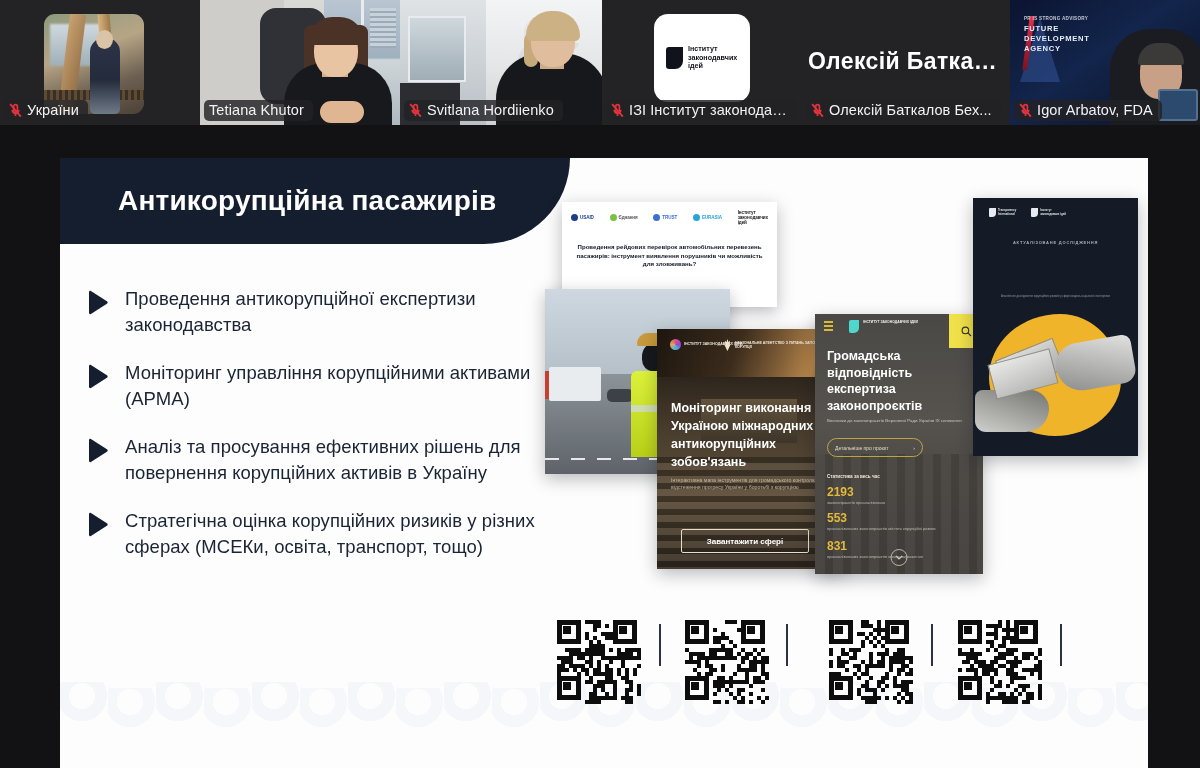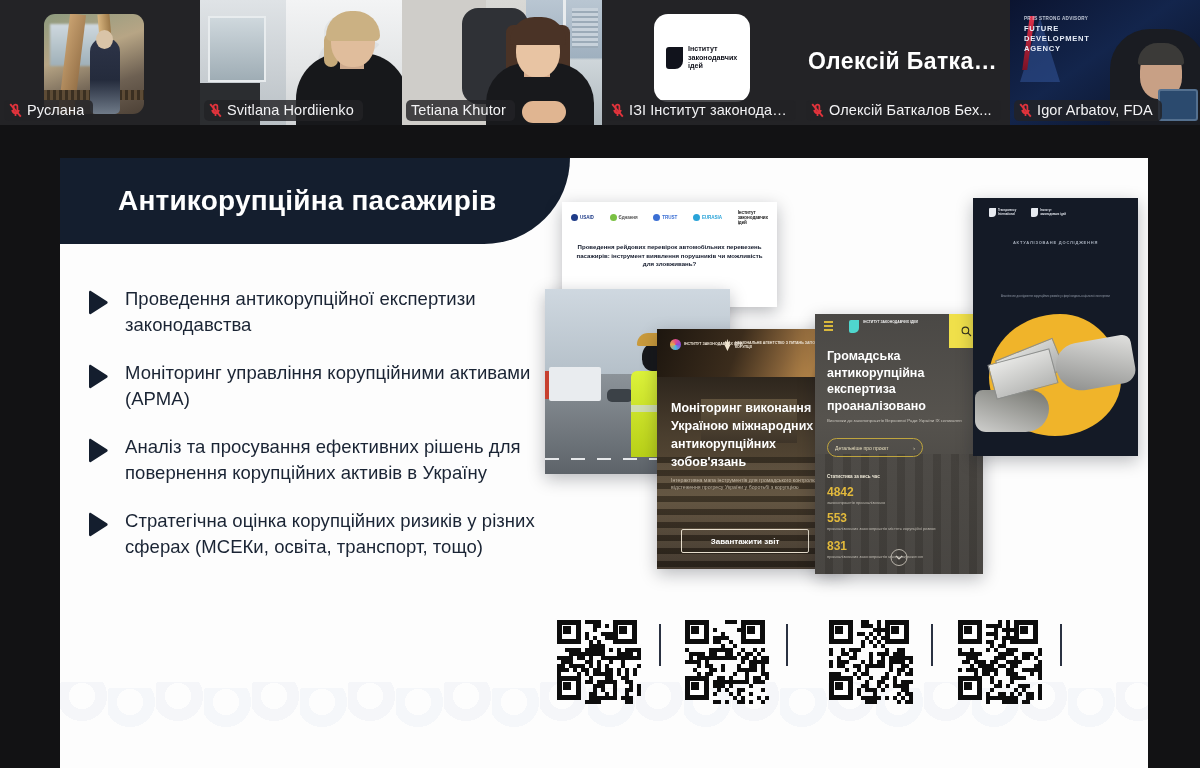--- a/index.html
+++ b/index.html
@@ -303,21 +303,42 @@
         <span class="mic">
           <svg viewBox="0 0 13 15">
               <g fill="none" stroke="#e0333c" stroke-width="1.7">
             <path d="M6.5 1.6a1.9 1.9 0 0 1 1.9 1.9v4a1.9 1.9 0 0 1-3.8 0v-4a1.9 1.9 0 0 1 1.9-1.9z"></path>
             <path d="M3.2 7.1a3.3 3.3 0 0 0 6.6 0"></path>
                 <path d="M6.5 10.4v2.6"></path>
             <path d="M1.2 1.2 11.8 13.6" stroke-width="1.9"></path>
               </g>
             </svg>
         </span>
-        <span class="nm">Руслана</span>
+        <span class="nm">України</span>
+      </div>
+    </div>
+
+    <div class="tile active" style="width:200px">
+      <div class="tile-media">
+        <div class="t3-bg"></div>
+          <div class="t3-wall"></div>
+          <div class="t3-win"></div>
+        <div class="t3-winfr"></div>
+          <div class="t3-bld"></div>
+          <div class="t3-chair"></div>
+        <div class="t3-hairL"></div>
+          <div class="t3-hairR"></div>
+        <div class="t3-body"></div>
+          <div class="t3-neck"></div>
+        <div class="t3-head"></div>
+          <div class="t3-hairT"></div>
+          <div class="t3-hand"></div>
+      </div>
+      <div class="namebar">
+        <span class="nm">Tetiana Khutor</span>
       </div>
     </div>
 
     <div class="tile" style="width:202px">
       <div class="tile-media">
         <div class="t2-bg"></div>
           <div class="t2-wallL"></div>
           <div class="t2-win"></div>
         <div class="t2-dark"></div>
           <div class="t2-logo2"></div>
@@ -335,41 +356,20 @@
           <svg viewBox="0 0 13 15">
               <g fill="none" stroke="#e0333c" stroke-width="1.7">
             <path d="M6.5 1.6a1.9 1.9 0 0 1 1.9 1.9v4a1.9 1.9 0 0 1-3.8 0v-4a1.9 1.9 0 0 1 1.9-1.9z"></path>
             <path d="M3.2 7.1a3.3 3.3 0 0 0 6.6 0"></path>
                 <path d="M6.5 10.4v2.6"></path>
             <path d="M1.2 1.2 11.8 13.6" stroke-width="1.9"></path>
               </g>
             </svg>
         </span>
         <span class="nm">Svitlana Hordiienko</span>
-      </div>
-    </div>
-
-    <div class="tile active" style="width:200px">
-      <div class="tile-media">
-        <div class="t3-bg"></div>
-          <div class="t3-wall"></div>
-          <div class="t3-win"></div>
-        <div class="t3-winfr"></div>
-          <div class="t3-bld"></div>
-          <div class="t3-chair"></div>
-        <div class="t3-hairL"></div>
-          <div class="t3-hairR"></div>
-        <div class="t3-body"></div>
-          <div class="t3-neck"></div>
-        <div class="t3-head"></div>
-          <div class="t3-hairT"></div>
-          <div class="t3-hand"></div>
-      </div>
-      <div class="namebar">
-        <span class="nm">Tetiana Khutor</span>
       </div>
     </div>
 
     <div class="tile" style="width:200px">
       <div class="tile-media">
         <div class="t4-bg"></div>
         <div class="t4-card">
           <div class="t4-mark"></div>
           <div class="t4-txt">Інститут<br>законодавчих<br>ідей</div>
         </div>
@@ -540,49 +540,49 @@
           <span class="c-trz"></span>
           <span class="c-lt">НАЦІОНАЛЬНЕ АГЕНТСТВО З ПИТАНЬ ЗАПОБІГАННЯ КОРУПЦІЇ</span>
         </div>
         <div class="c-burger">
             <i></i>
             <i></i>
             <i></i>
           </div>
         <div class="c-h">Моніторинг виконання Україною міжнародних антикорупційних зобов'язань</div>
         <div class="c-sub">Інтерактивна мапа інструментів для громадського контролю відстеження прогресу України у боротьбі з корупцією</div>
-        <div class="c-btn">Завантажити звіт</div>
+        <div class="c-btn">Завантажити сфері</div>
       </div>
 
       <div class="card" id="card-d">
         <div class="d-img"></div>
           <div class="d-bld"></div>
         <div class="d-bar">
           <div class="d-bg1">
               <i></i>
               <i></i>
               <i></i>
             </div>
           <div class="d-mark"></div>
           <div class="d-mt">ІНСТИТУТ ЗАКОНОДАВЧИХ ІДЕЙ</div>
           <div class="d-search">
             <svg width="11" height="11" viewBox="0 0 11 11">
                 <circle cx="4.4" cy="4.4" r="3.3" fill="none" stroke="#33321f" stroke-width="1.1"></circle>
                 <path d="M6.9 6.9 10 10" stroke="#33321f" stroke-width="1.1"></path>
               </svg>
           </div>
         </div>
-        <div class="d-h">Громадська антикорупційна експертиза проаналізовано</div>
+        <div class="d-h">Громадська відповідність експертиза законопроєктів</div>
         <div class="d-sub">Висновки до законопроєктів Верховної Ради України IX скликання</div>
         <div class="d-cta">
           <span>Детальніше про проєкт</span>
           <span>›</span>
         </div>
         <div class="d-st">Статистика за весь час</div>
-        <div class="d-num" style="top:172px">4842</div>
+        <div class="d-num" style="top:172px">2193</div>
         <div class="d-cap" style="top:186px">законопроєктів проаналізовано</div>
         <div class="d-num" style="top:198px">553</div>
         <div class="d-cap" style="top:212px">проаналізованих законопроєктів містять корупційні ризики</div>
         <div class="d-num" style="top:226px">831</div>
         <div class="d-cap" style="top:240px">проаналізованих законопроєктів мають зауваження</div>
         <div class="d-chev">
           <svg width="15" height="15" viewBox="0 0 15 15">
               <path d="M4.5 6 7.5 9 10.5 6" fill="none" stroke="#cfcbc2" stroke-width="1.2"></path>
             </svg>
         </div>

